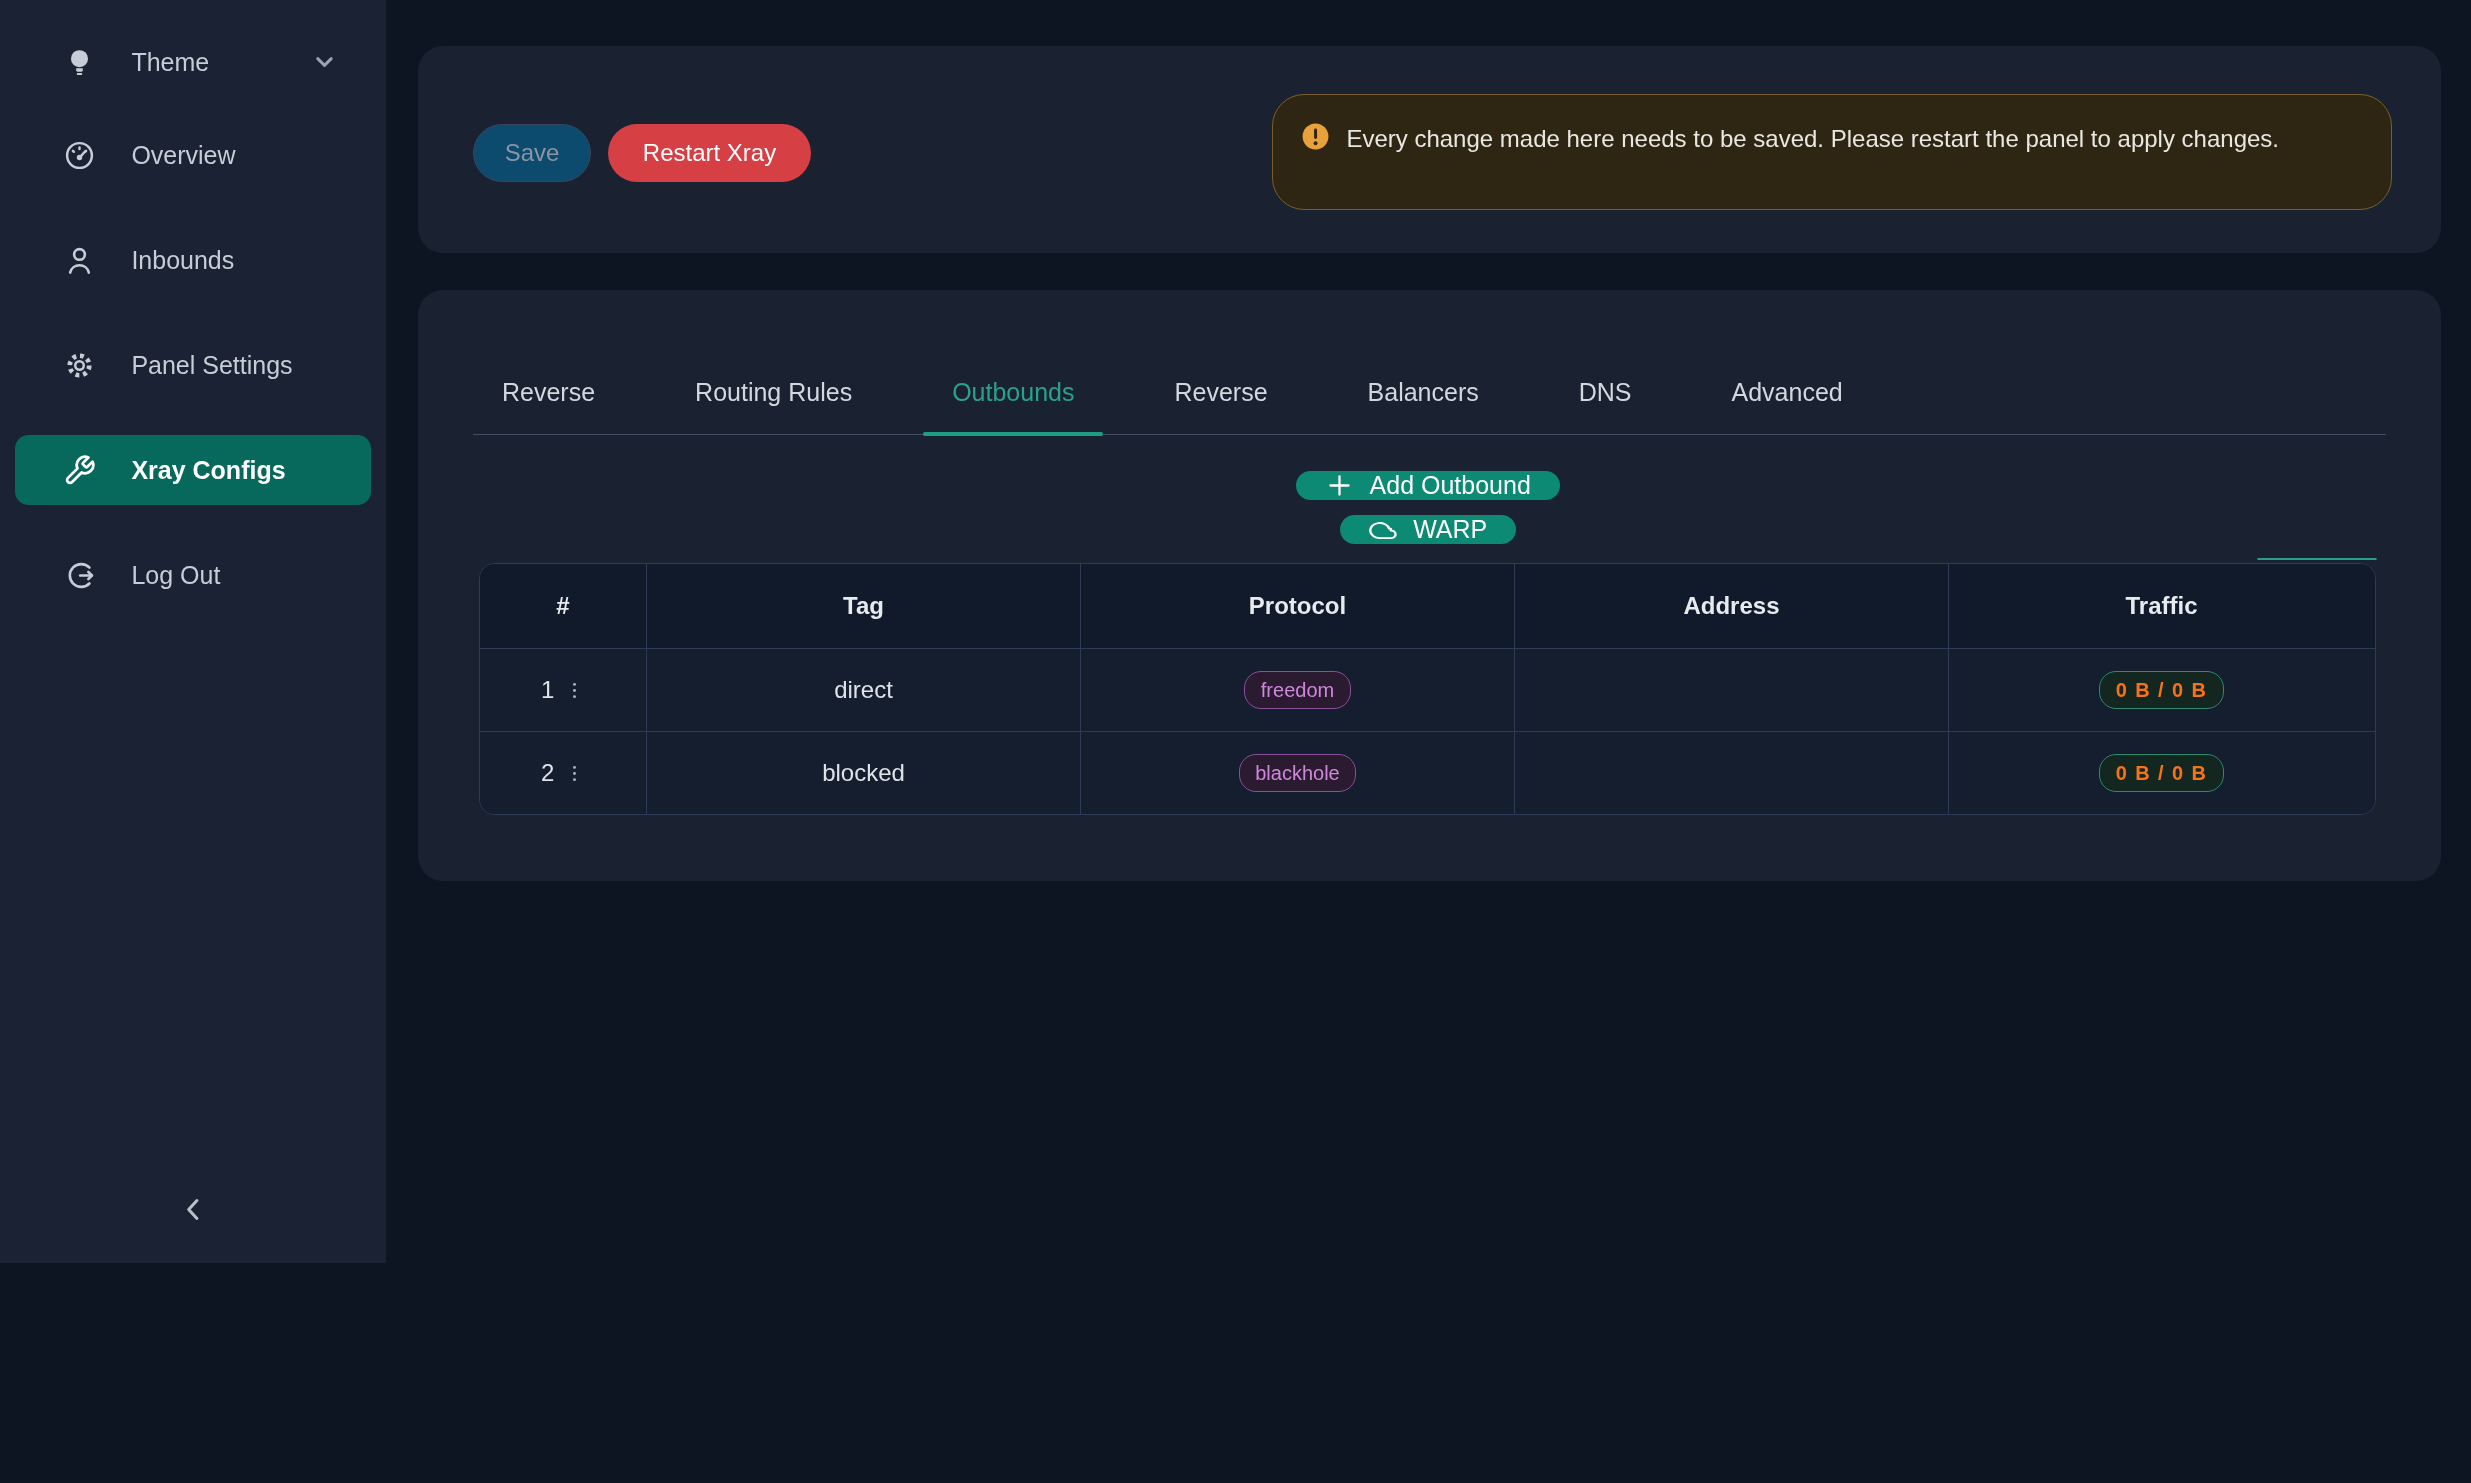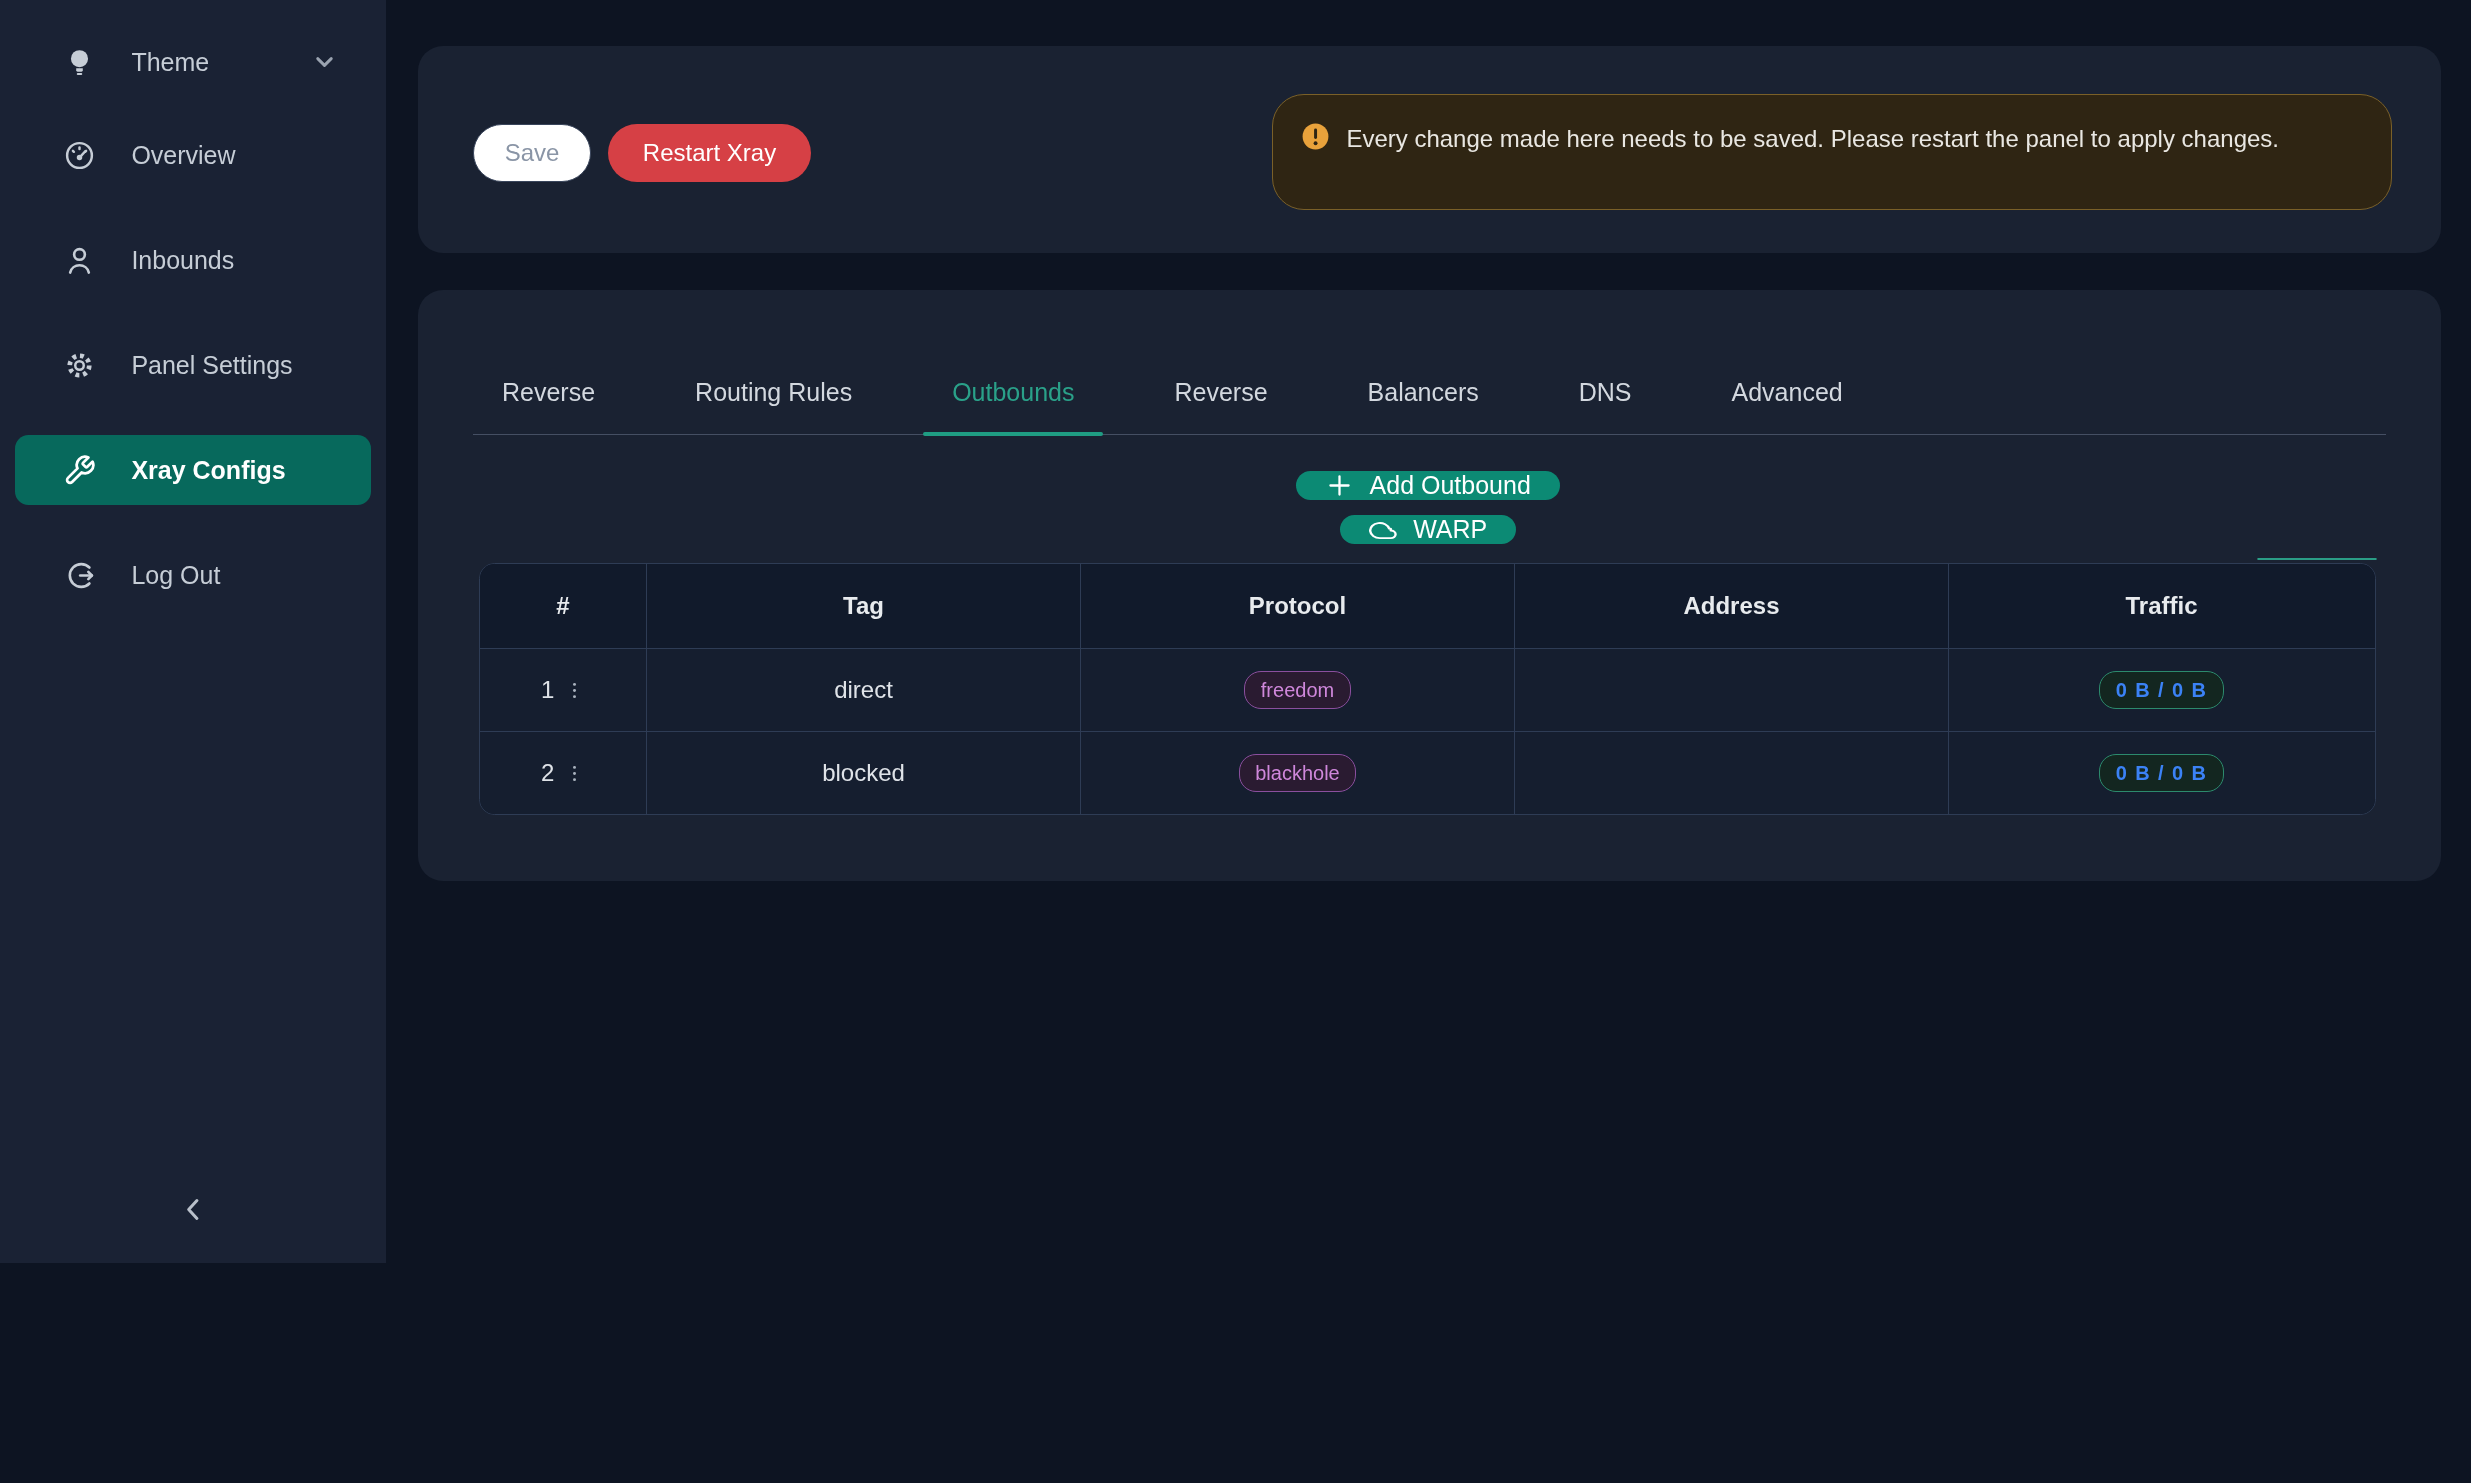--- a/index.html
+++ b/index.html
@@ -54,21 +54,21 @@
   .card-body { top:290px; height:591px; }
 
   
   .btn {
     display:inline-flex; align-items:center; justify-content:center;
     border-radius:30px; font-size:24px; border:none; cursor:pointer;
     font-family:inherit;
   }
   .save-btn {
     position:absolute; left:55px; top:78px; width:118px; height:58px;
-    background:#ffffff; color:#8a95a6; border:1px solid #39455b;
+    background:#0c4a6e; color:#8a95a6; border:1px solid #39455b;
     cursor:not-allowed;
   }
   .restart-btn {
     position:absolute; left:190px; top:78px; width:203px; height:58px;
     background:#d64045; color:#ffffff;
   }
   .alert {
     position:absolute; left:854px; top:48px; width:1120px; height:116px;
     background:#2f2513; border:1.9px solid #7a6028; border-radius:32px;
     display:flex; align-items:flex-start; padding:23px 29px 0 27px; gap:15.4px;
@@ -132,21 +132,21 @@
   .cell:last-child { border-right:none; }
   .thead .cell { font-weight:700; color:#e8ebee; }
   .index-cell { gap:9.7px; }
   .kebab { color:#aab3bf; cursor:pointer; display:flex; }
 
   .badge {
     display:inline-flex; align-items:center; justify-content:center;
     border-radius:17px; padding:6.8px 15.4px; font-size:20px;
   }
   .badge-protocol { border:1.9px solid #8a4f9e; background:#2a1b31; color:#cf87db; }
-  .badge-traffic { border:1.9px solid #2c8a6d; background:#132620; color:#3b82f6; letter-spacing:1.4px; font-weight:600; }
+  .badge-traffic { border:1.9px solid #2c8a6d; background:#132620; color:#f97316; letter-spacing:1.4px; font-weight:600; }
 </style>
 </head>
 <body>
 
 <aside class="sidebar">
 
   <div class="side-item theme-row">
     <span class="icon">
       <svg width="33" height="33" viewBox="0 0 24 24" fill="currentColor">
         <circle cx="12" cy="9.2" r="6.2"></circle>

